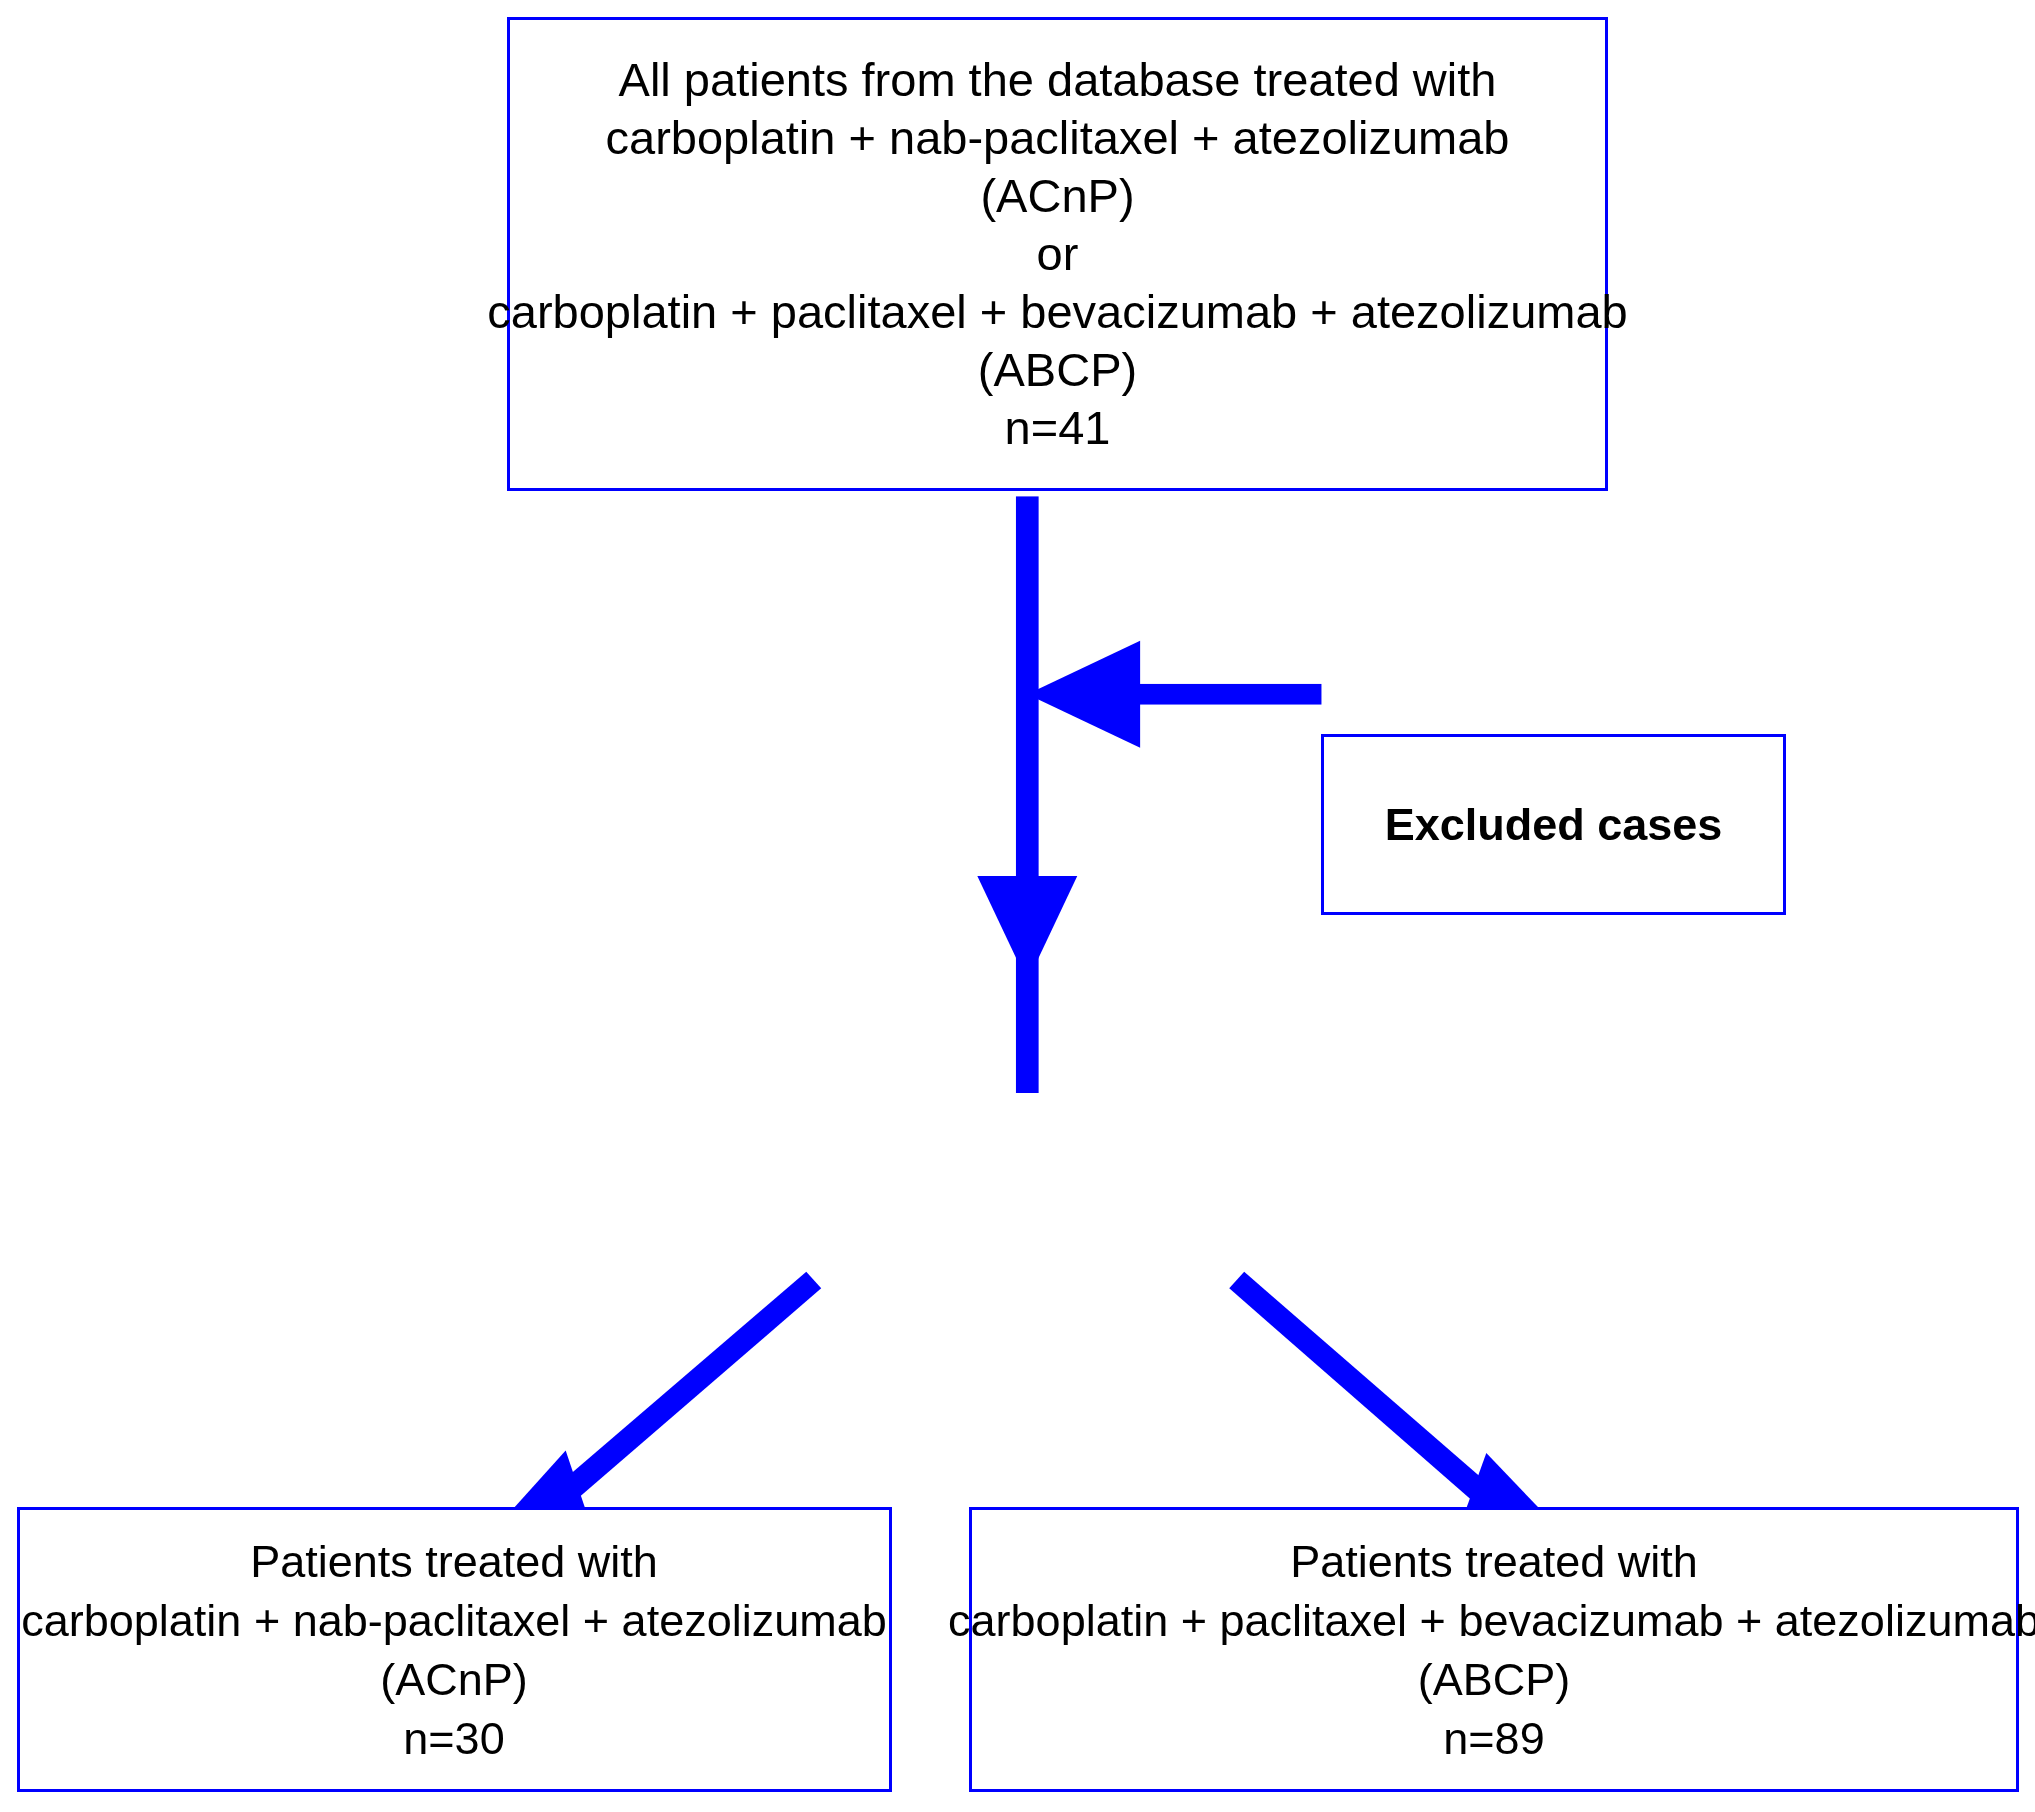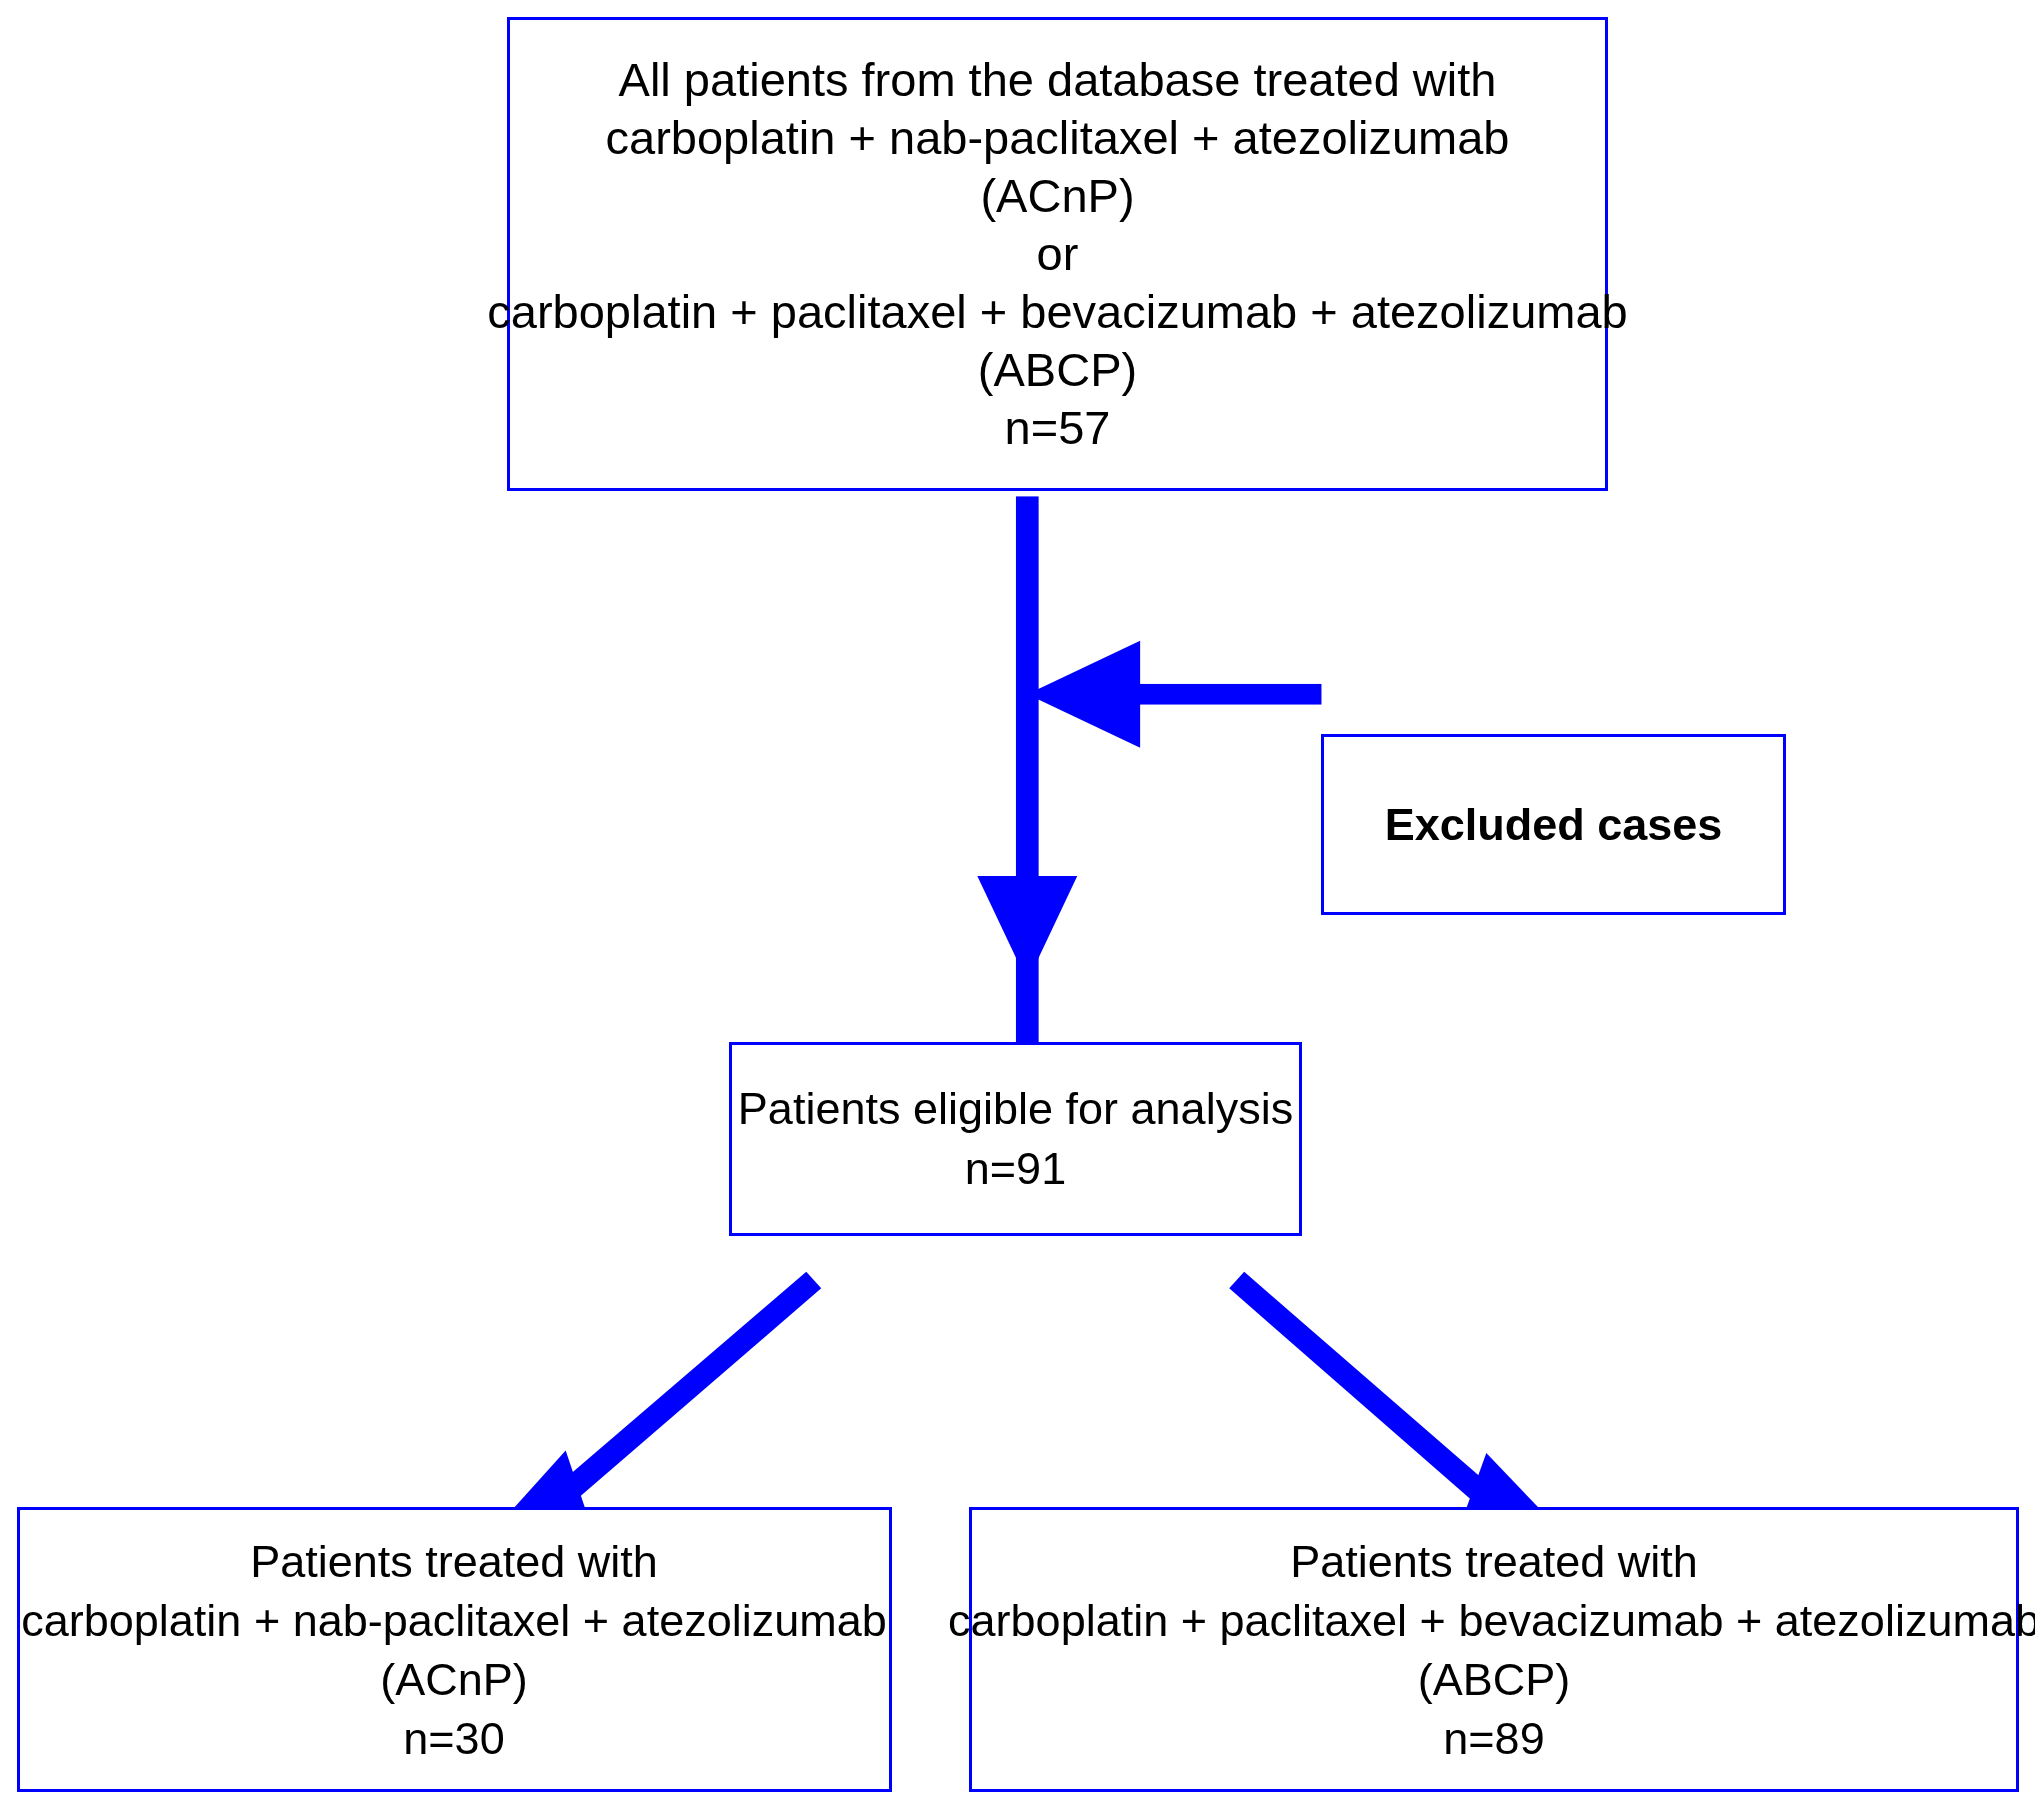--- a/index.html
+++ b/index.html
@@ -139,31 +139,27 @@
     </g>
   </svg>
 
   <div class="flow-box" id="box-source">
     <span class="line">All patients from the database treated with</span>
     <span class="line">carboplatin + nab-paclitaxel + atezolizumab</span>
     <span class="line">(ACnP)</span>
     <span class="line">or</span>
     <span class="line">carboplatin + paclitaxel + bevacizumab + atezolizumab</span>
     <span class="line">(ABCP)</span>
-    <span class="line">n=57</span>
+    <span class="line">n=41</span>
   </div>
 
   <div class="flow-box" id="box-excluded">
     <span class="line">Excluded cases</span>
   </div>
 
-  <div class="flow-box" id="box-eligible">
-    <span class="line">Patients eligible for analysis</span>
-    <span class="line">n=91</span>
-  </div>
 
   <div class="flow-box" id="box-arm-acnp">
     <span class="line">Patients treated with</span>
     <span class="line">carboplatin + nab-paclitaxel + atezolizumab</span>
     <span class="line">(ACnP)</span>
     <span class="line">n=30</span>
   </div>
 
   <div class="flow-box" id="box-arm-abcp">
     <span class="line">Patients treated with</span>

